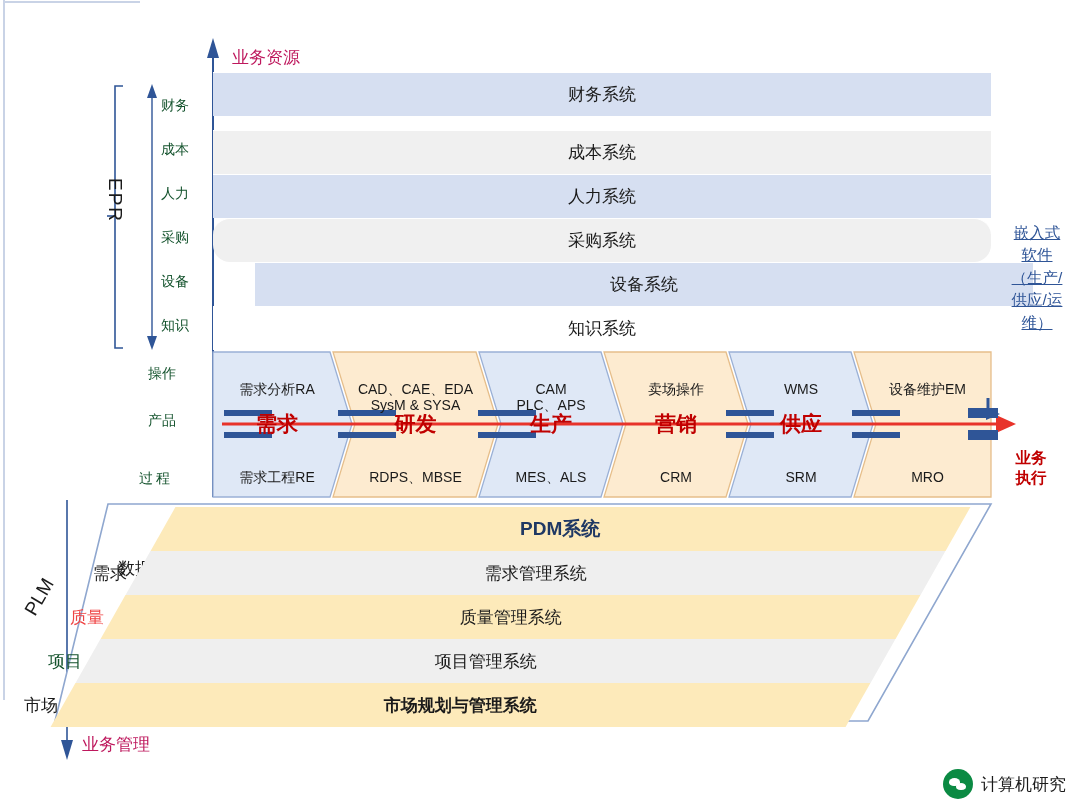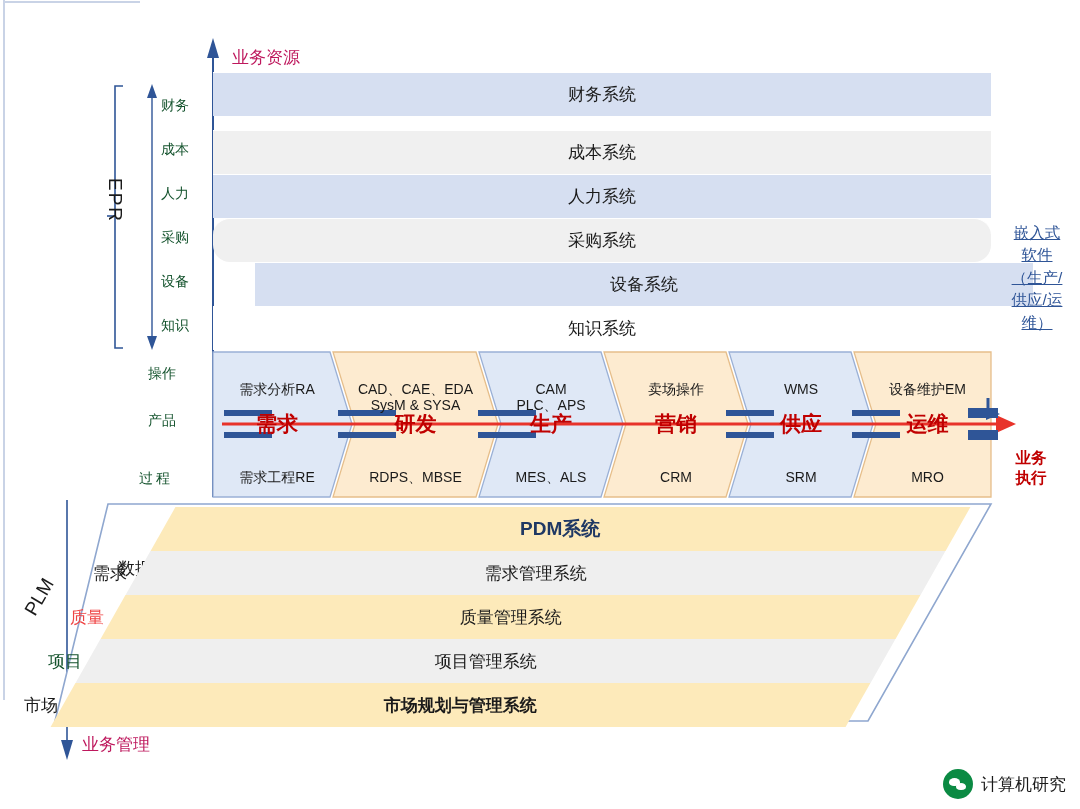--- a/index.html
+++ b/index.html
@@ -230,21 +230,20 @@
   </div>
 
   <div class="stage" style="left:739px;width:124px;">
     <div class="top-lbl" style="font-size:14px;">WMS</div>
     <div class="mid-lbl">供应</div>
     <div class="bot-lbl" style="font-size:14px;">SRM</div>
   </div>
 
   <div class="stage" style="left:864px;width:127px;">
     <div class="top-lbl" style="font-size:14px;">设备维护EM</div>
-    <div class="mid-lbl">运维</div>
     <div class="bot-lbl" style="font-size:14px;">MRO</div>
   </div>
 
   <div class="embedded">
     <div>嵌入式</div>
     <div>软件</div>
     <div>（生产/</div>
     <div>供应/运</div>
     <div>维）</div>
   </div>

